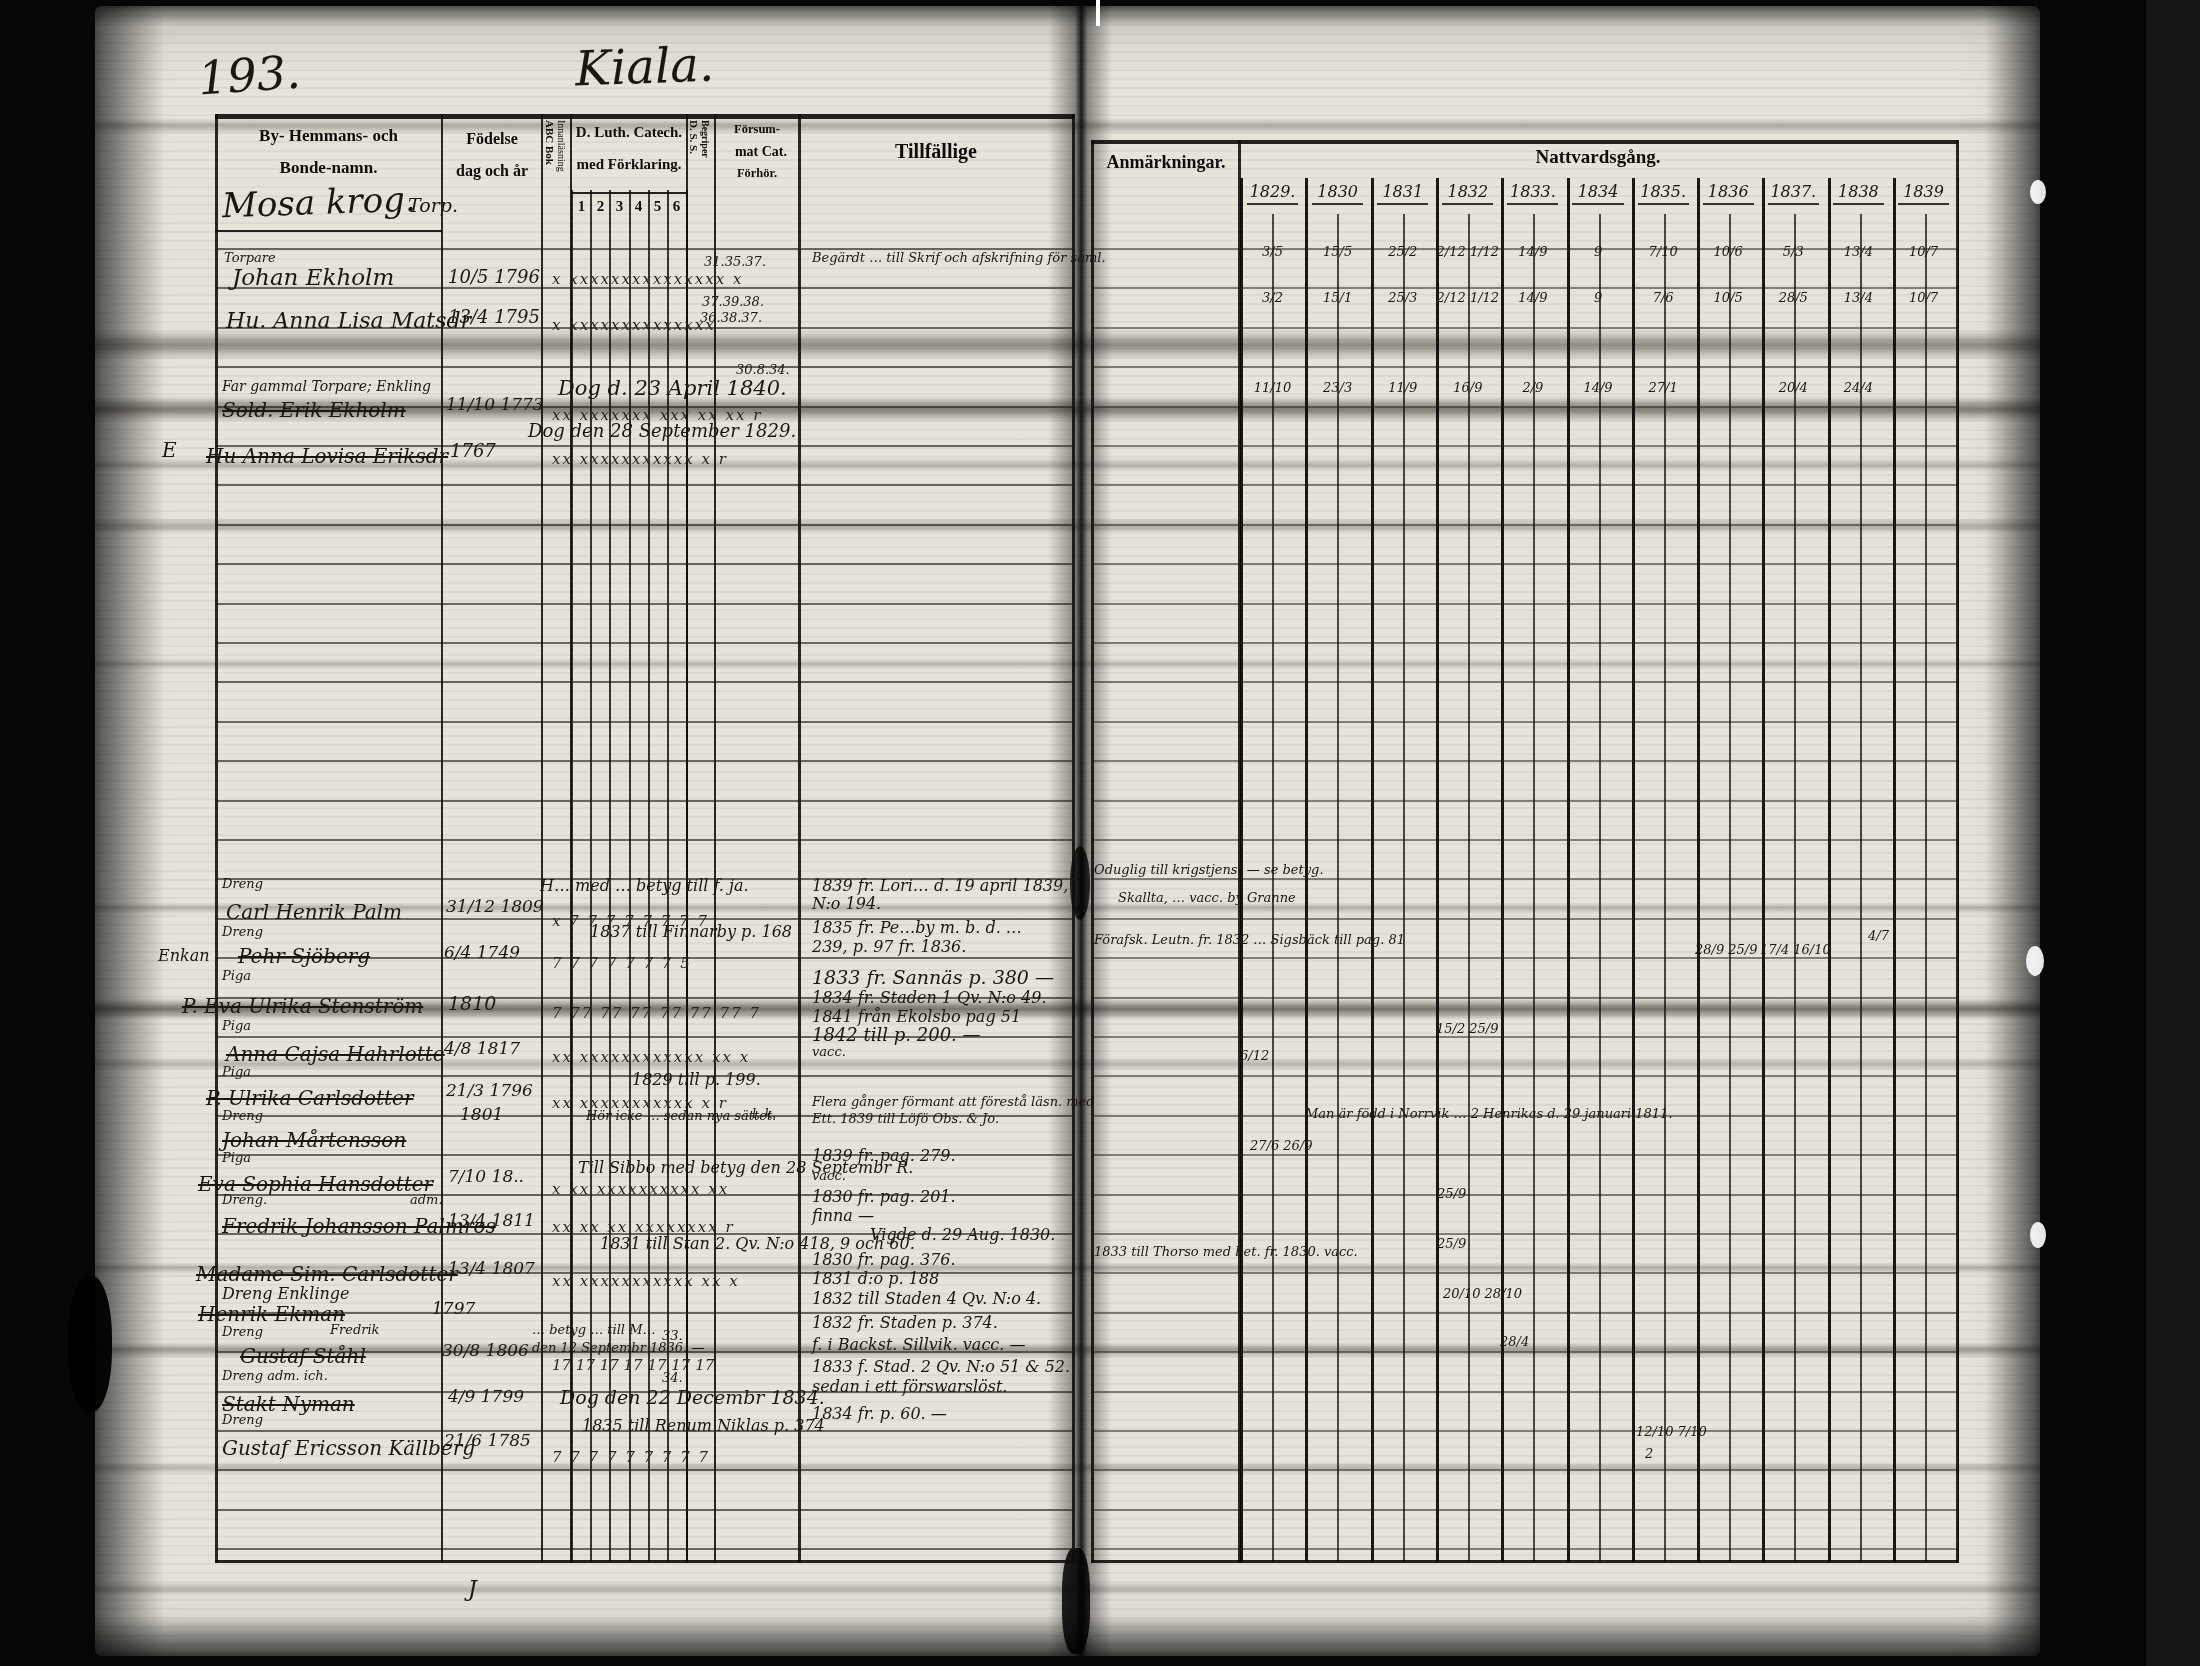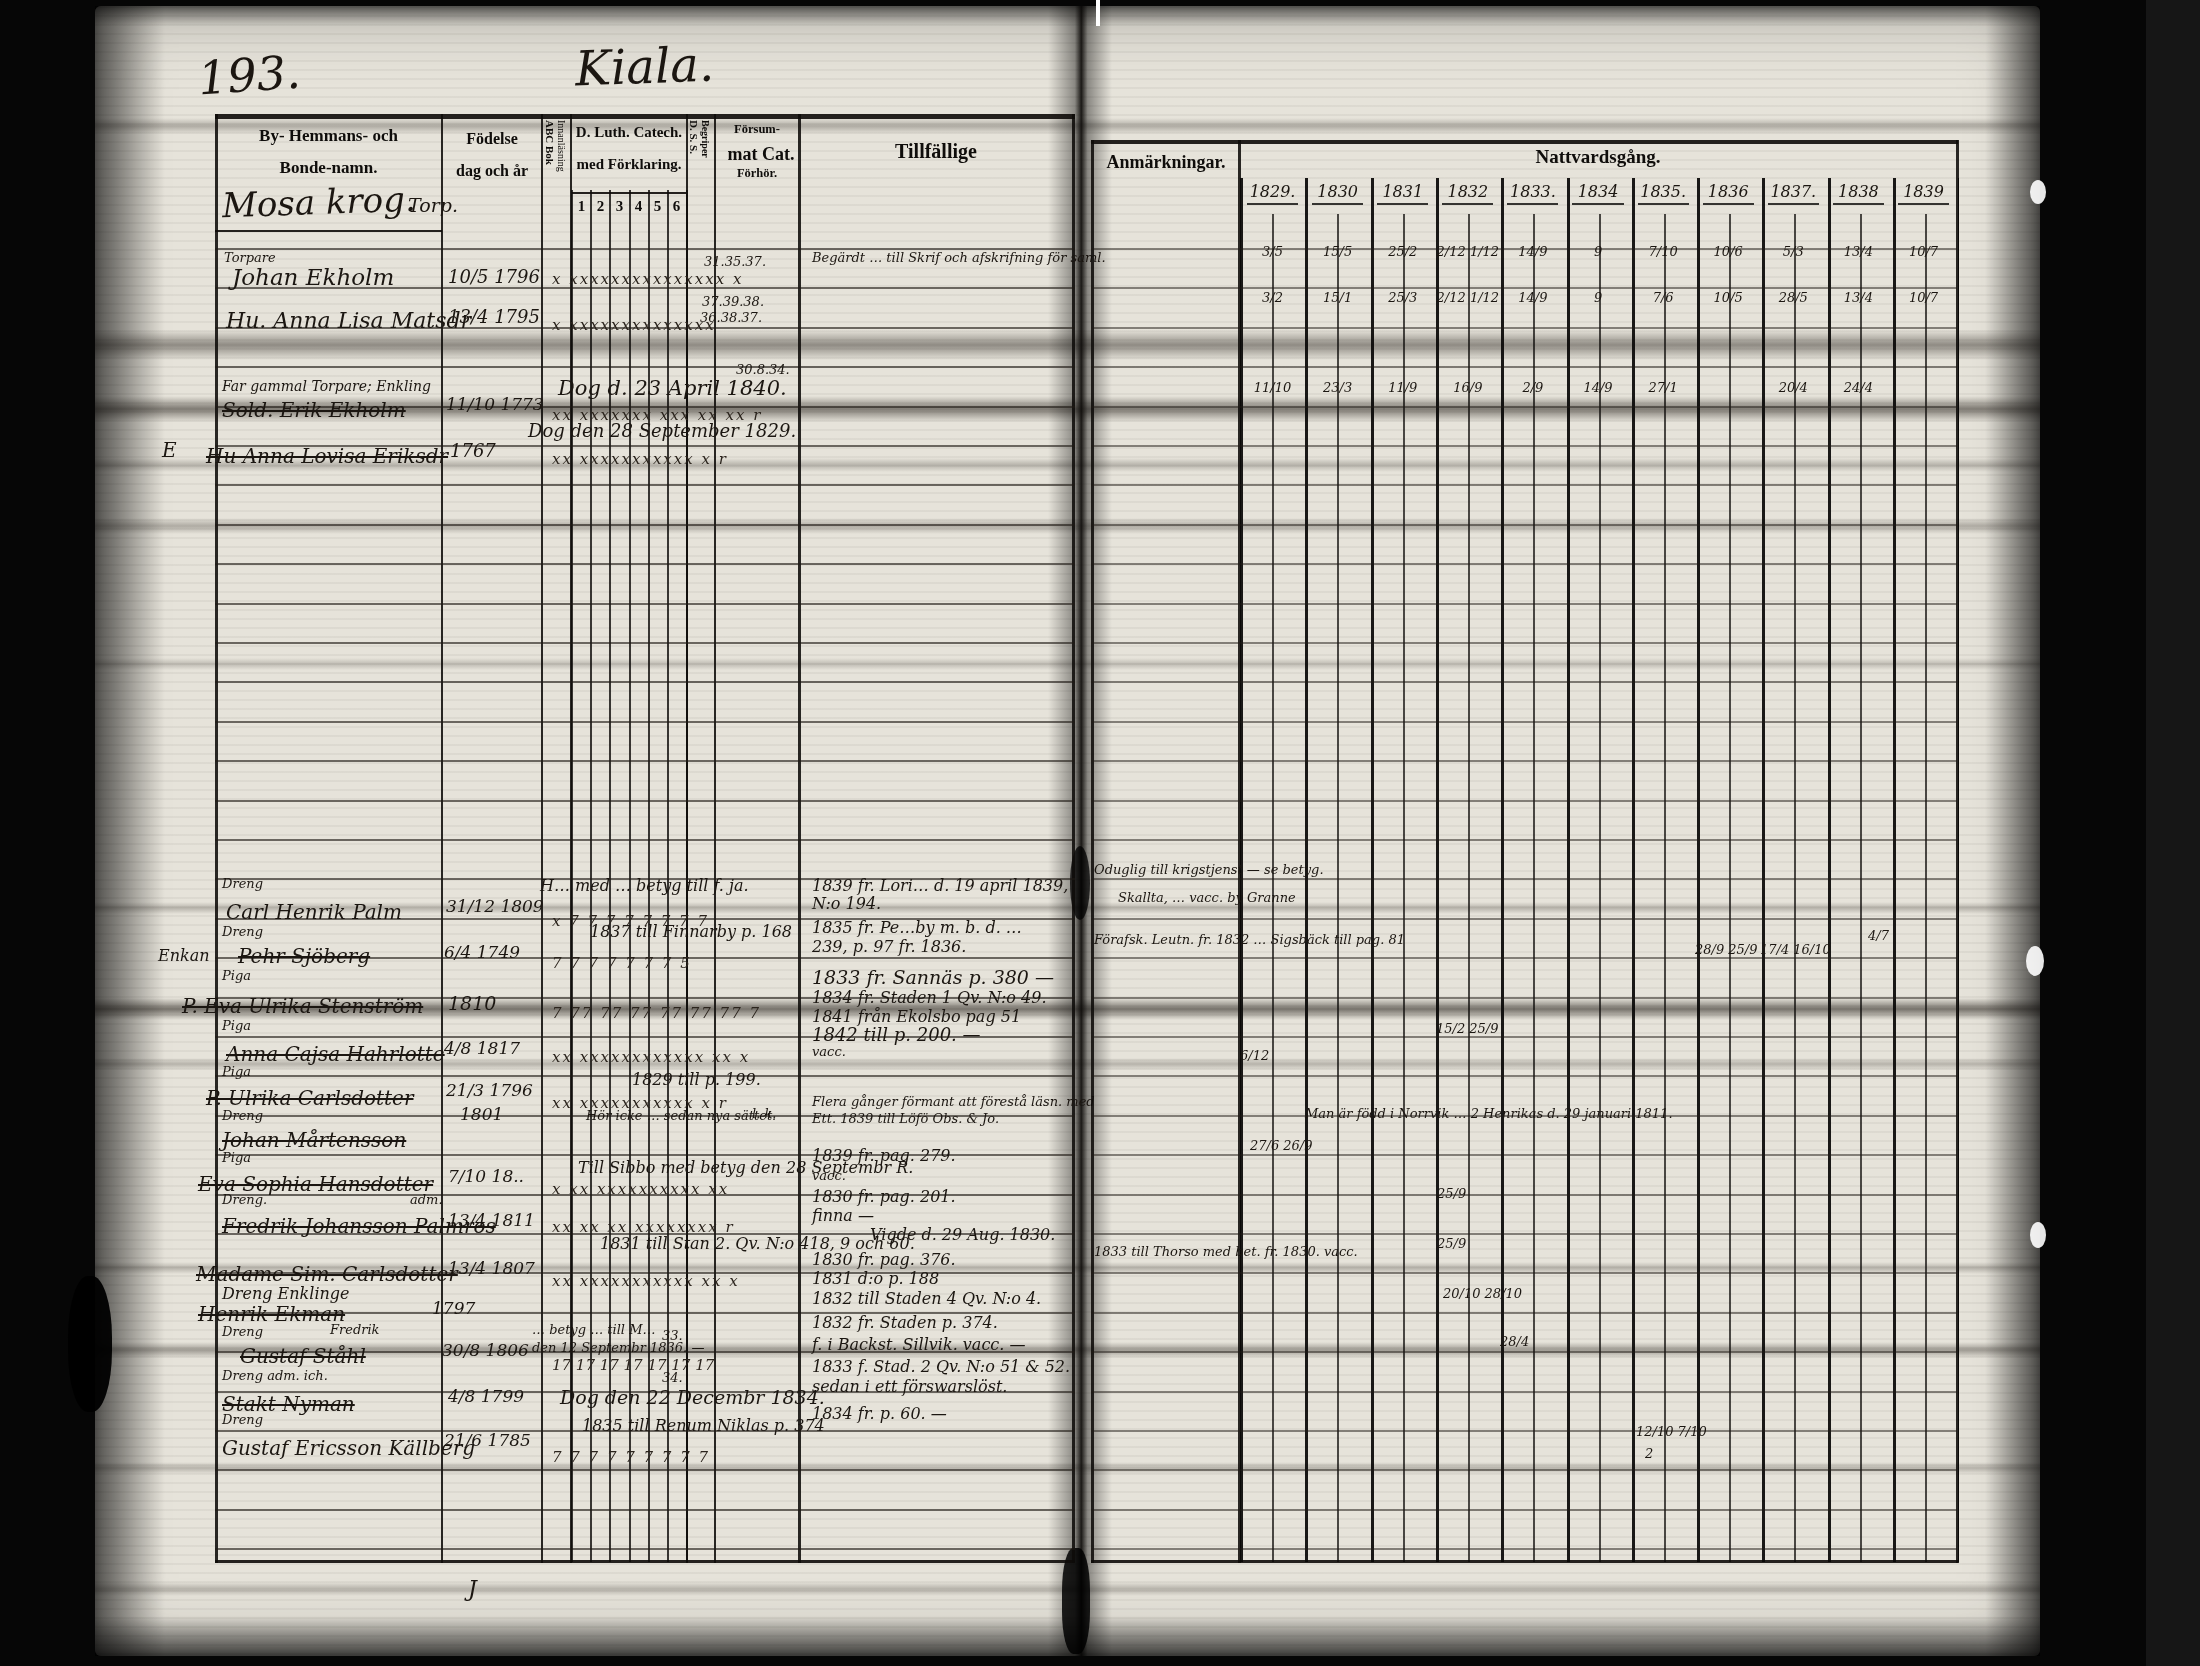--- a/index.html
+++ b/index.html
@@ -108,21 +108,21 @@
       <span class="cell">3</span>
       <span class="cell">4</span>
       <span class="cell">5</span>
       <span class="cell">6</span>
     </div>
   <div class="abs" style="left:687px;top:120px;height:110px;display:flex;">
     <span class="vert">D. S. S.</span>
       <span class="vert" style="font-size:10px;">Begriper</span>
   </div>
   <div class="print abs" style="left:716px;top:122px;width:82px;text-align:center;font-size:12.5px;">Försum-</div>
-  <div class="print abs" style="left:716px;top:144px;width:90px;text-align:center;font-size:18px;">mat Cat.</div>
+  <div class="print abs" style="left:716px;top:144px;width:90px;text-align:center;font-size:14px;">mat Cat.</div>
   <div class="print abs" style="left:716px;top:166px;width:82px;text-align:center;font-size:12.5px;">Förhör.</div>
   <div class="print abs" style="left:800px;top:140px;width:272px;text-align:center;font-size:20px;">Tillfällige</div>
 
   <div class="hw abs" style="left:222px;top:182px;font-size:34px;transform:rotate(-2deg);">Mosa krog.</div>
   <div class="hw abs" style="left:408px;top:194px;font-size:19px;">Torp.</div>
 
   <div class="hw xs abs" style="left:224px;top:250px;text-align:center;">Torpare</div>
   <div class="hw abs" style="left:232px;top:264px;font-size:23px;">Johan Ekholm</div>
   <div class="hw abs" style="left:448px;top:266px;font-size:18px;">10/5 1796</div>
   <div class="marks abs" style="left:552px;top:270px;">x xxxxxxxxxxxxxxx x</div>
@@ -207,21 +207,21 @@
   <div class="hw xs abs" style="left:330px;top:1322px;">Fredrik</div>
   <div class="hw abs strike" style="left:240px;top:1344px;font-size:20px;">Gustaf Ståhl</div>
   <div class="hw abs" style="left:442px;top:1340px;font-size:17px;">30/8 1806</div>
   <div class="hw xs abs" style="left:532px;top:1322px;">… betyg … till M…</div>
   <div class="hw xs abs" style="left:532px;top:1340px;">den 12 Septembr 1836. —</div>
   <div class="marks abs" style="left:552px;top:1356px;letter-spacing:0;">17 17 17 17 17 17 17</div>
   <div class="hw xs abs" style="left:662px;top:1328px;">33.</div>
 
   <div class="hw xs abs" style="left:222px;top:1368px;">Dreng  adm. ich.</div>
   <div class="hw abs strike" style="left:222px;top:1392px;font-size:20px;">Stakt Nyman</div>
-  <div class="hw abs" style="left:448px;top:1386px;font-size:17px;">4/8 1799</div>
+  <div class="hw abs" style="left:448px;top:1386px;font-size:17px;">4/9 1799</div>
   <div class="hw abs" style="left:560px;top:1386px;font-size:19px;">Dog den 22 Decembr 1834.</div>
   <div class="hw xs abs" style="left:662px;top:1370px;">34.</div>
 
   <div class="hw xs abs" style="left:222px;top:1412px;">Dreng</div>
   <div class="hw abs" style="left:222px;top:1436px;font-size:20px;">Gustaf Ericsson Källberg</div>
   <div class="hw abs" style="left:444px;top:1430px;font-size:17px;">21/6 1785</div>
   <div class="hw sm abs" style="left:582px;top:1416px;">1835 till Renum Niklas p. 374</div>
   <div class="marks abs" style="left:552px;top:1448px;">7 7 7 7 7 7 7 7 7</div>
 
   <div class="hw xs abs" style="left:812px;top:250px;">Begärdt … till Skrif och afskrifning för saml.</div>

